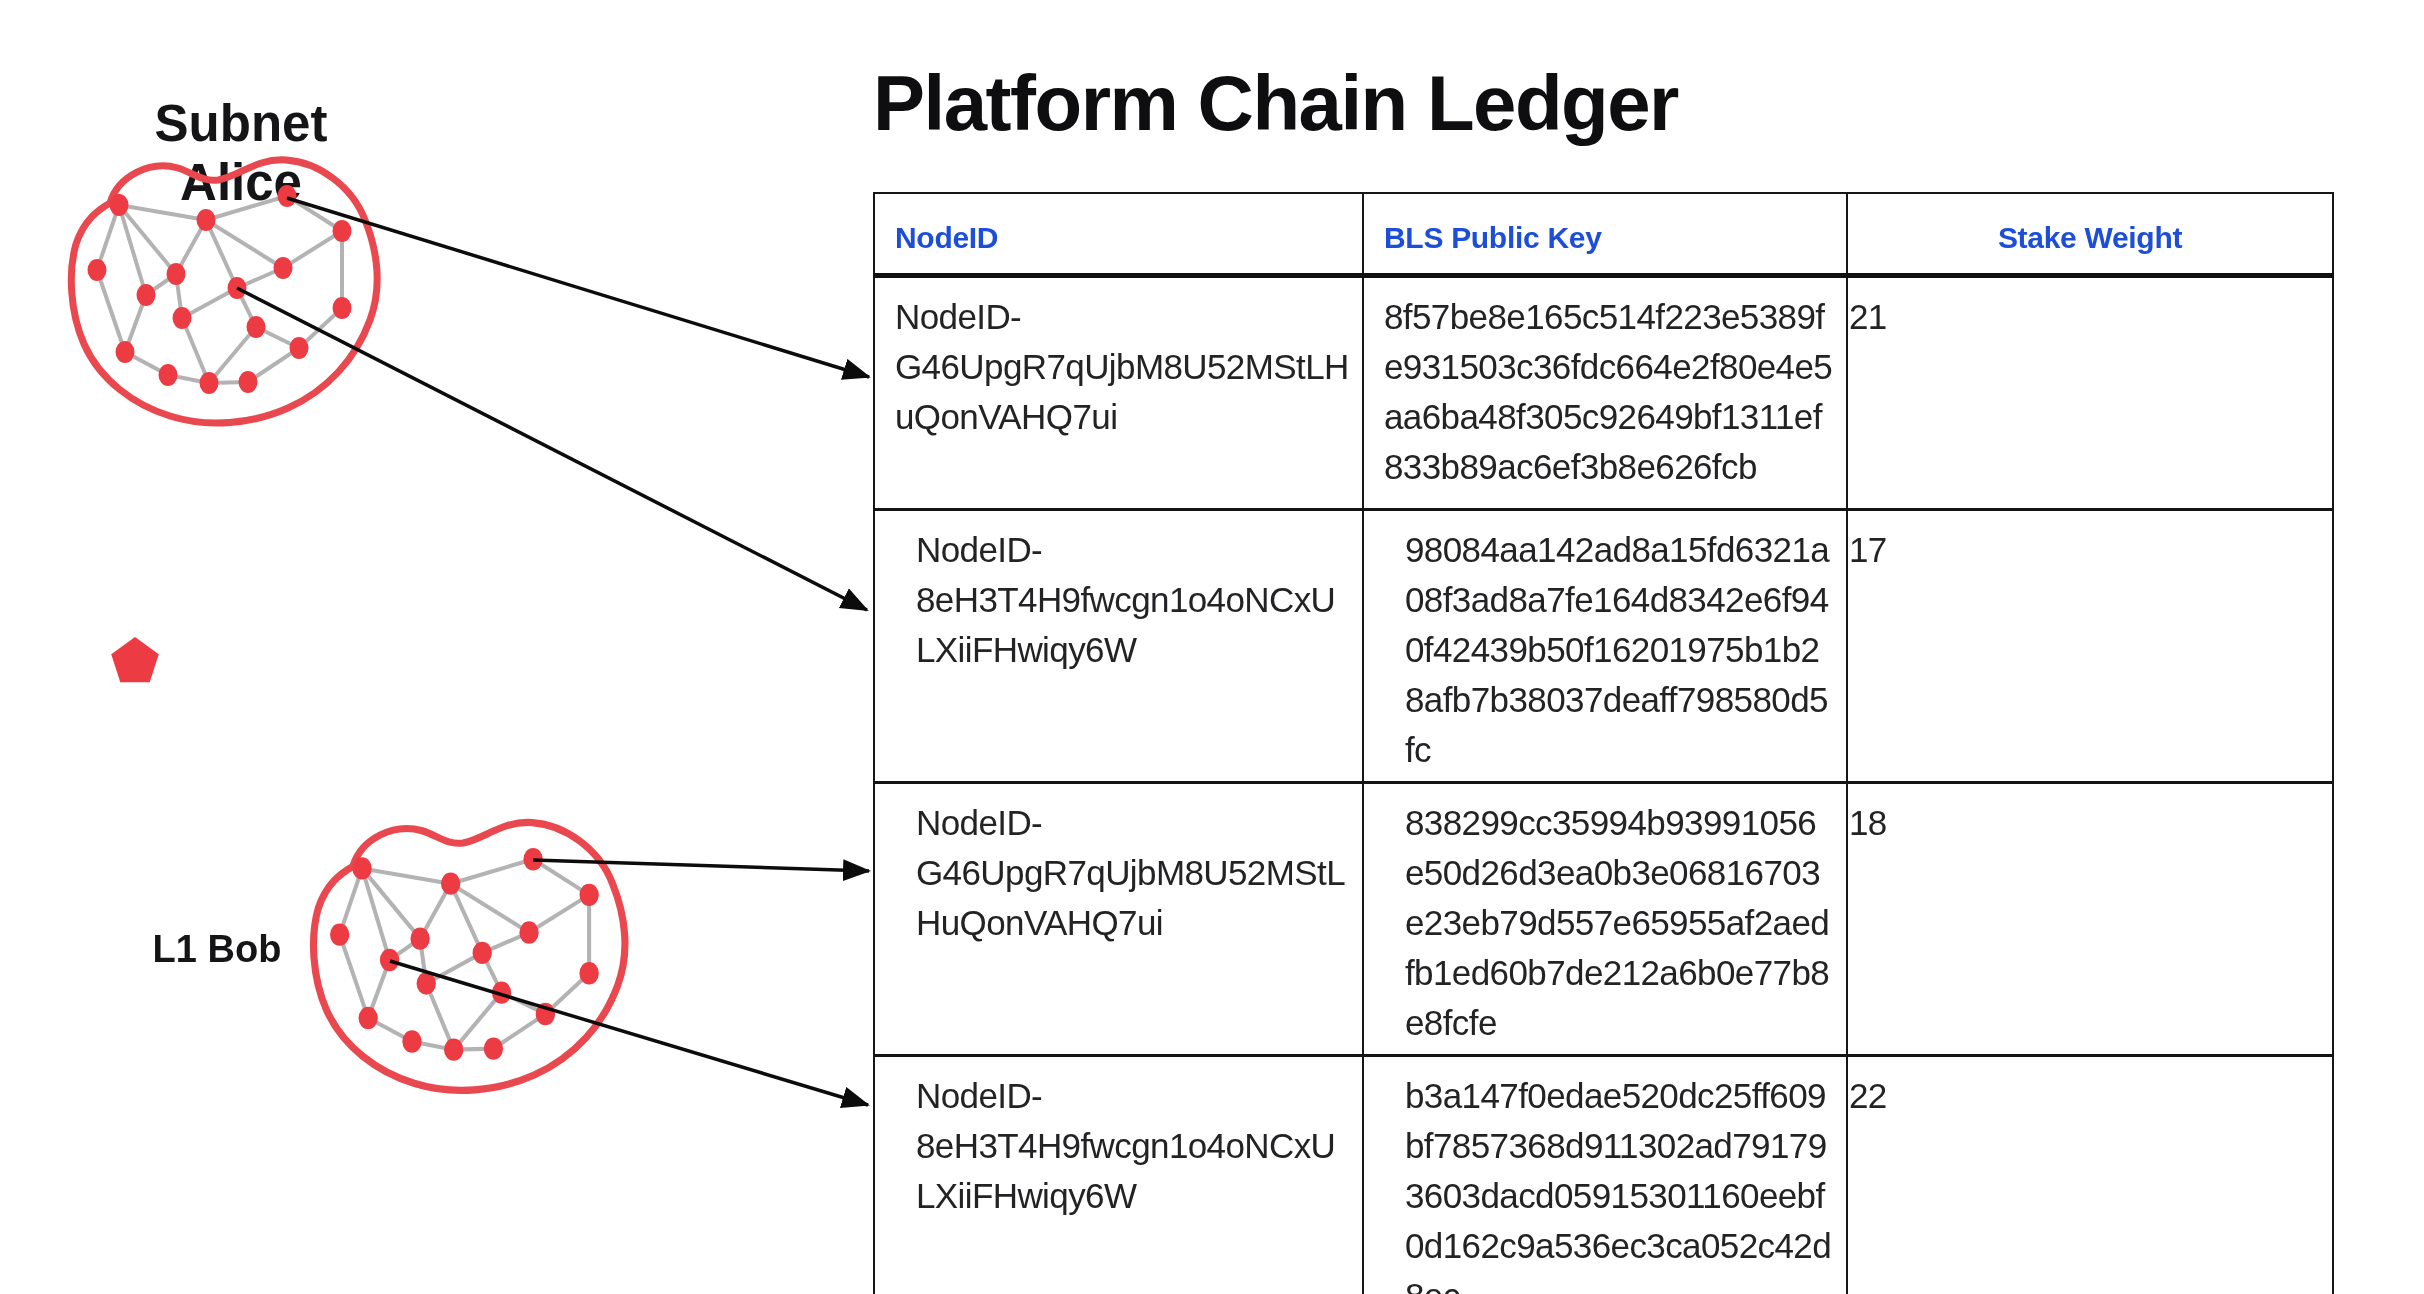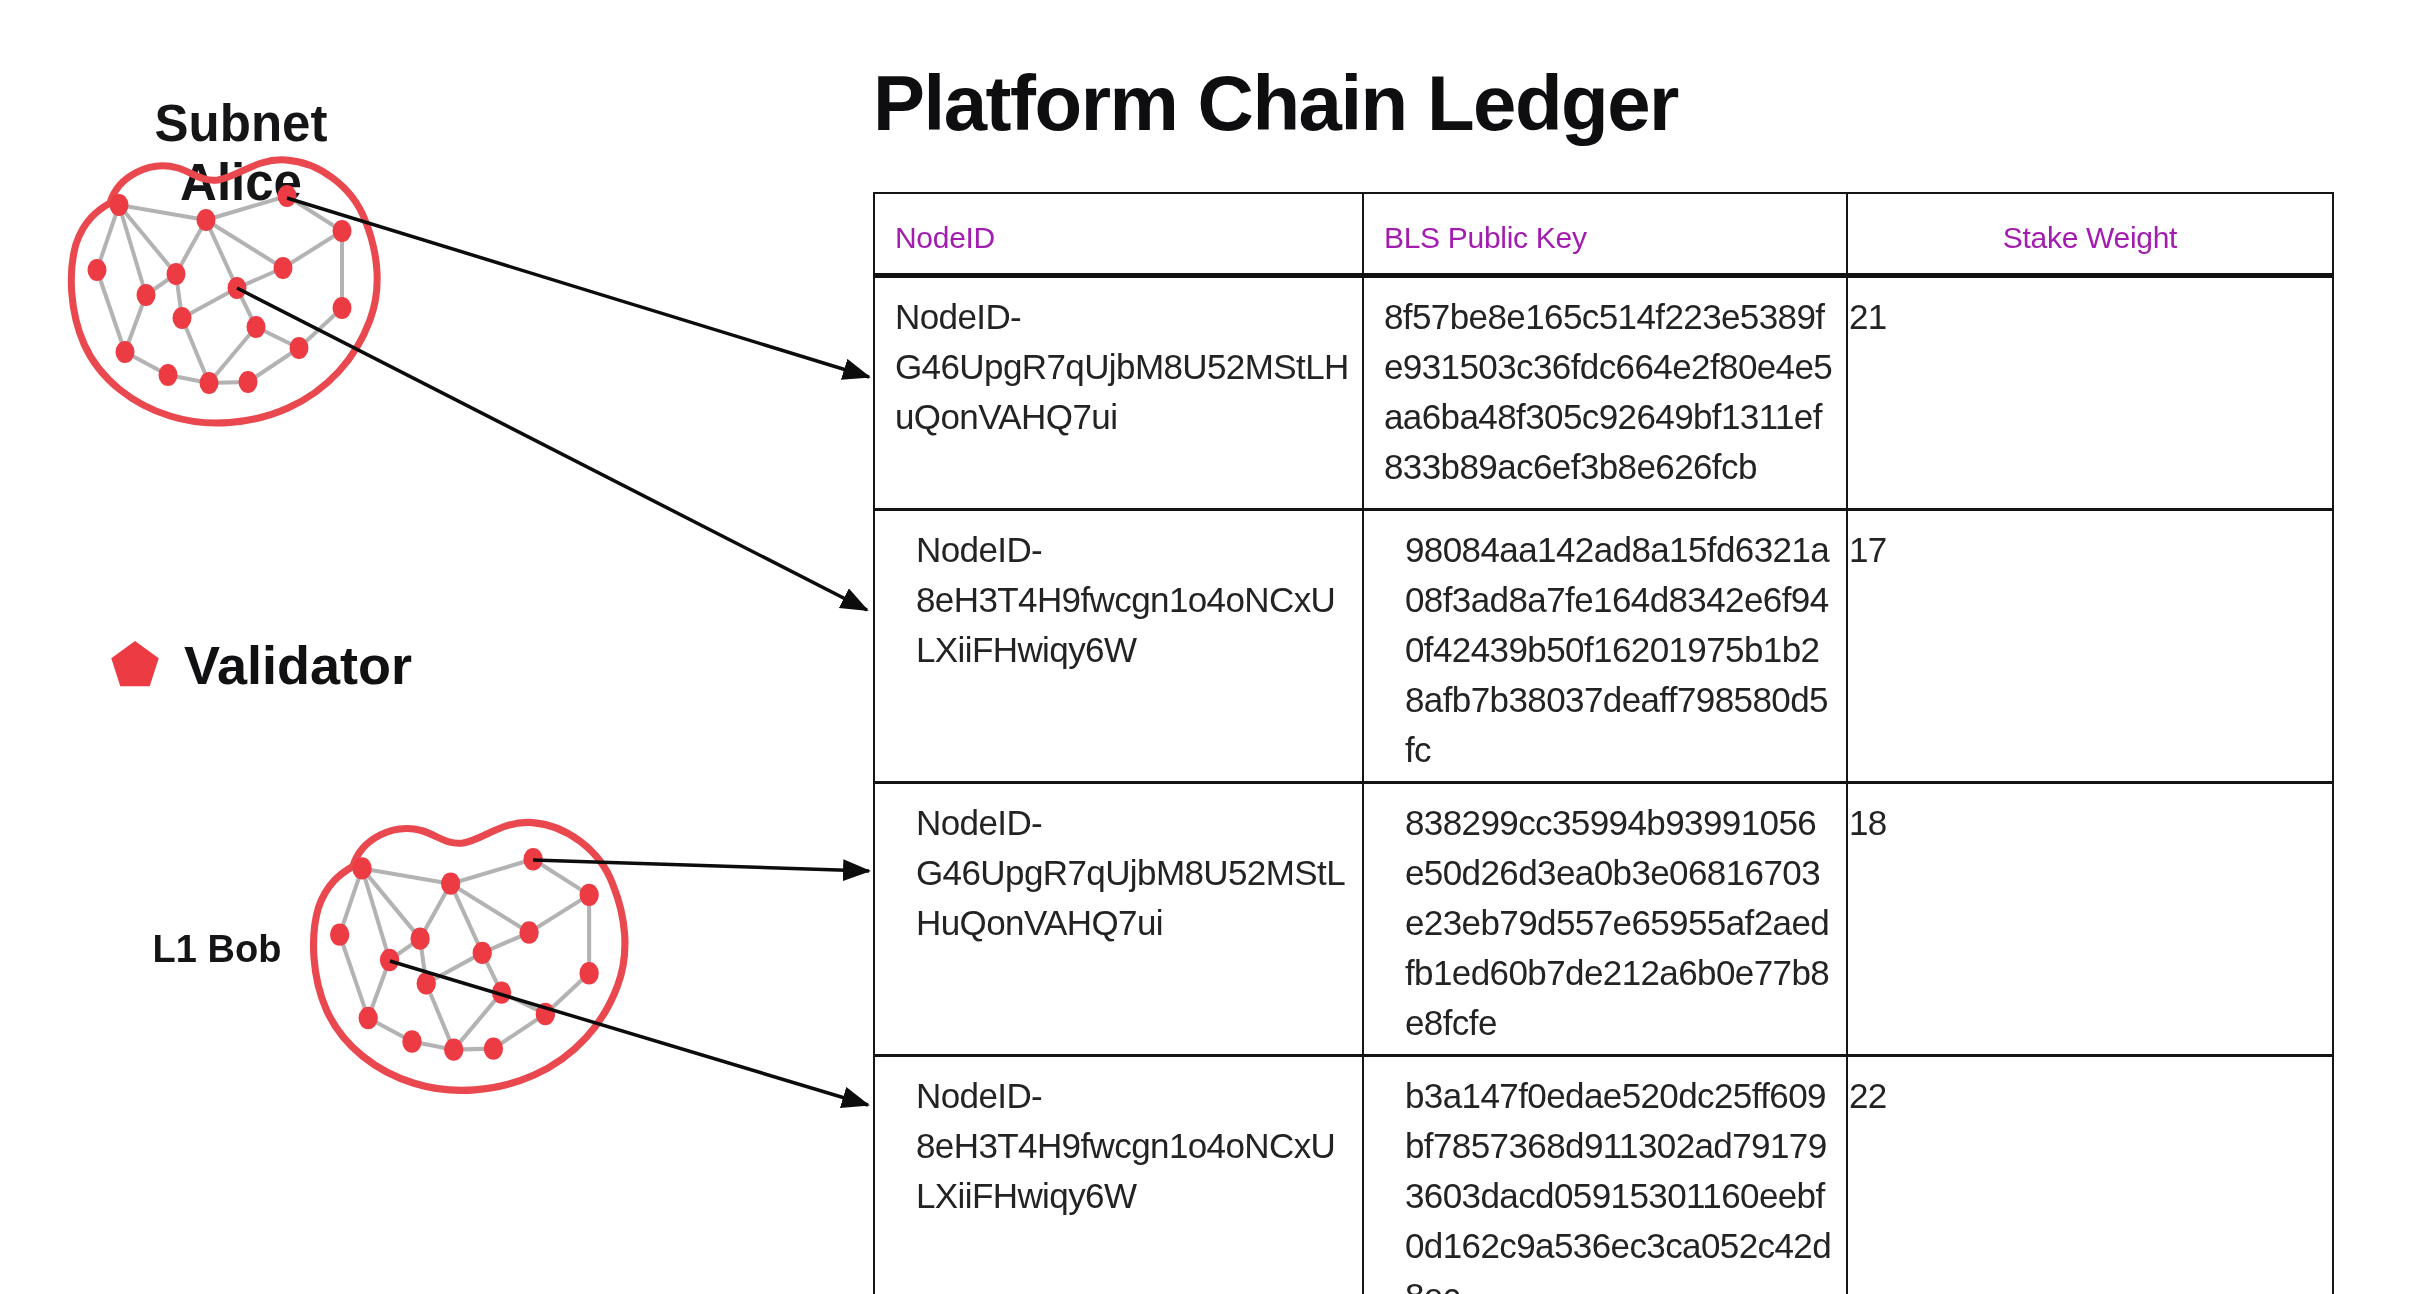--- a/index.html
+++ b/index.html
@@ -21,21 +21,21 @@
   .legend-icon{width:50px;height:54px;display:block;}
   .legend-label{font-size:54px;font-weight:700;color:#111113;}
 
   .arrows-svg{position:absolute;left:0;top:0;width:2424px;height:1294px;pointer-events:none;}
 
   table.ledger{position:absolute;left:873px;top:192px;width:1459px;
     border-collapse:collapse;table-layout:fixed;background:#fff;}
   table.ledger col.c1{width:489px;} table.ledger col.c2{width:484px;} table.ledger col.c3{width:486px;}
   table.ledger th,table.ledger td{border:2px solid #161616;vertical-align:top;}
   table.ledger thead tr{height:82px;}
-  table.ledger th{font-size:30px;font-weight:400;letter-spacing:-0.3px;color:#a21caf;
+  table.ledger th{font-size:30px;font-weight:700;letter-spacing:-0.3px;color:#1d4ed8;
     text-align:left;padding:10px 0 0 20px;vertical-align:middle;border-bottom:5px solid #111;}
   table.ledger th.center{text-align:center;padding-left:0;}
   table.ledger tbody tr{height:234px;}
   table.ledger tbody tr:nth-child(3){height:235px;}
   table.ledger tbody tr:nth-child(4){height:238px;}
   table.ledger tbody tr + tr td{border-top:3px solid #141414;padding-left:41px;}
   table.ledger td{font-size:35px;letter-spacing:-0.6px;line-height:50px;color:#232325;
     padding:14px 12px 6px 20px;overflow-wrap:break-word;word-wrap:break-word;overflow:hidden;}
   table.ledger td.stake{padding-left:1px;}
 </style>
@@ -89,21 +89,20 @@
     <ellipse cx="65" cy="204" rx="9.5" ry="11" fill="#ED3B44"></ellipse>
     <ellipse cx="108" cy="227" rx="9.5" ry="11" fill="#ED3B44"></ellipse>
     <ellipse cx="149" cy="235" rx="9.5" ry="11" fill="#ED3B44"></ellipse>
     <ellipse cx="188" cy="234" rx="9.5" ry="11" fill="#ED3B44"></ellipse>
   </svg>
 
 <div class="legend">
   <svg class="legend-icon" viewBox="0 0 52 52">
     <polygon id="legend-pentagon" points="26,1 50.7,19 41.3,48 10.7,48 1.3,19" fill="#ED3B44"></polygon>
   </svg>
-  <span class="legend-label">Validator</span>
 </div>
 
 <div class="net-label label-bob">L1 Bob</div>
 <svg class="network-svg svg-bob" id="net-bob" viewBox="0 0 330 290">
     <path d="M 50 55 C 58 28, 90 12, 118 20 C 134 25, 142 34, 158 32 C 178 29, 196 10, 226 12 C 258 14, 292 38, 305 72 C 318 104, 322 140, 310 172 C 296 210, 268 242, 228 260 C 192 276, 148 280, 110 268 C 74 257, 40 232, 24 196 C 10 164, 8 124, 16 96 C 24 72, 38 62, 50 55 Z" fill="none" stroke="#E8484E" stroke-width="7" stroke-linejoin="round" stroke-linecap="round"></path>
     <line x1="59" y1="57" x2="146" y2="72" stroke="#B3B3B3" stroke-width="4" stroke-linecap="round"></line>
     <line x1="59" y1="57" x2="37" y2="122" stroke="#B3B3B3" stroke-width="4" stroke-linecap="round"></line>
     <line x1="59" y1="57" x2="116" y2="126" stroke="#B3B3B3" stroke-width="4" stroke-linecap="round"></line>
     <line x1="59" y1="57" x2="86" y2="147" stroke="#B3B3B3" stroke-width="4" stroke-linecap="round"></line>
     <line x1="146" y1="72" x2="227" y2="48" stroke="#B3B3B3" stroke-width="4" stroke-linecap="round"></line>

